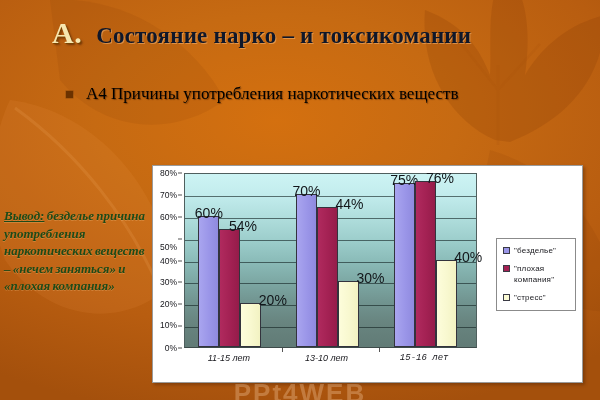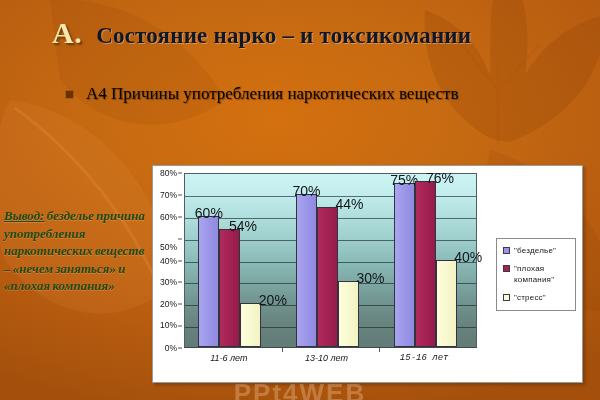--- a/index.html
+++ b/index.html
@@ -301,21 +301,21 @@
         <span class="bar-label" style="left: 185.5px; top: 96.375px;">30%</span>
         <div class="bar s0" style="left: 208.667px; width: 21px; height: 164.062px;"></div>
         <span class="bar-label" style="left: 219.167px; top: -2.0625px;">75%</span>
         <div class="bar s1" style="left: 229.667px; width: 21px; height: 166.25px;"></div>
         <span class="bar-label" style="left: 255px; top: -4.25px;">76%</span>
         <div class="bar s2" style="left: 250.667px; width: 21px; height: 87.5px;"></div>
         <span class="bar-label" style="left: 283.167px; top: 74.5px;">40%</span>
       </div>
 
     <div class="x-labels">
-        <span class="xlab" style="left: 44.8333px;">11-6 лет</span>
+        <span class="xlab" style="left: 44.8333px;">11-15 лет</span>
         <span class="xlab" style="left: 142.5px;">13-10 лет</span>
         <span class="xtick" style="left: 97.6667px;"></span>
         <span class="xlab" style="left: 240.167px; font-family: Liberation Mono, monospace;">15-16 лет</span>
         <span class="xtick" style="left: 195.333px;"></span>
       </div>
   </div>
 
   <div id="legend">
       <div class="leg-item">
         <span class="swatch s0"></span>

